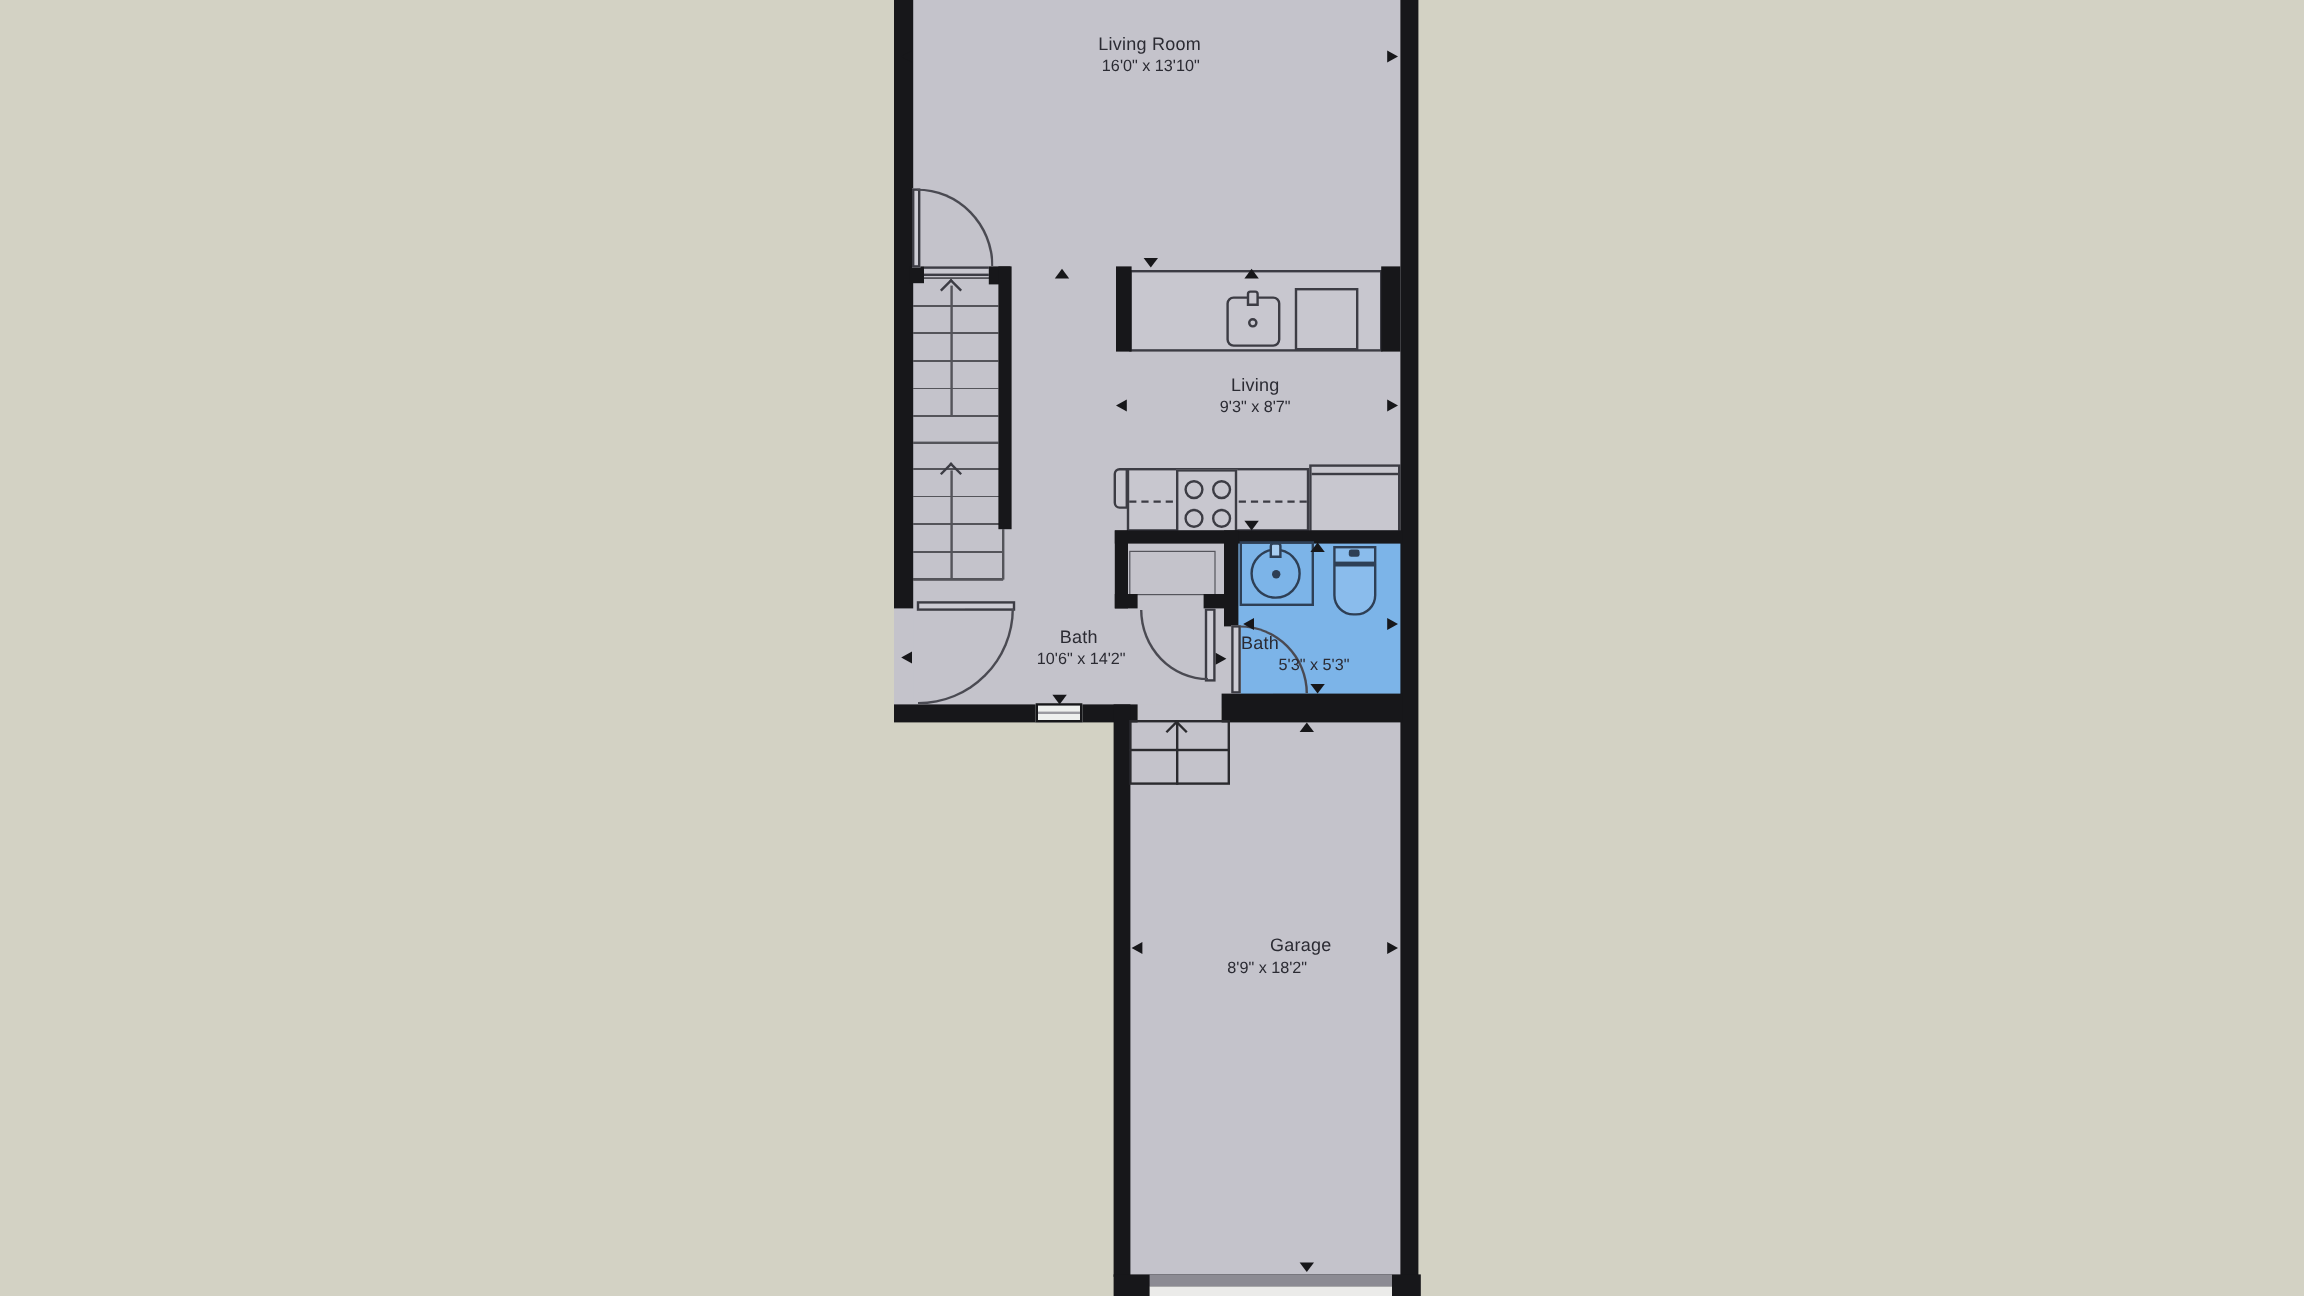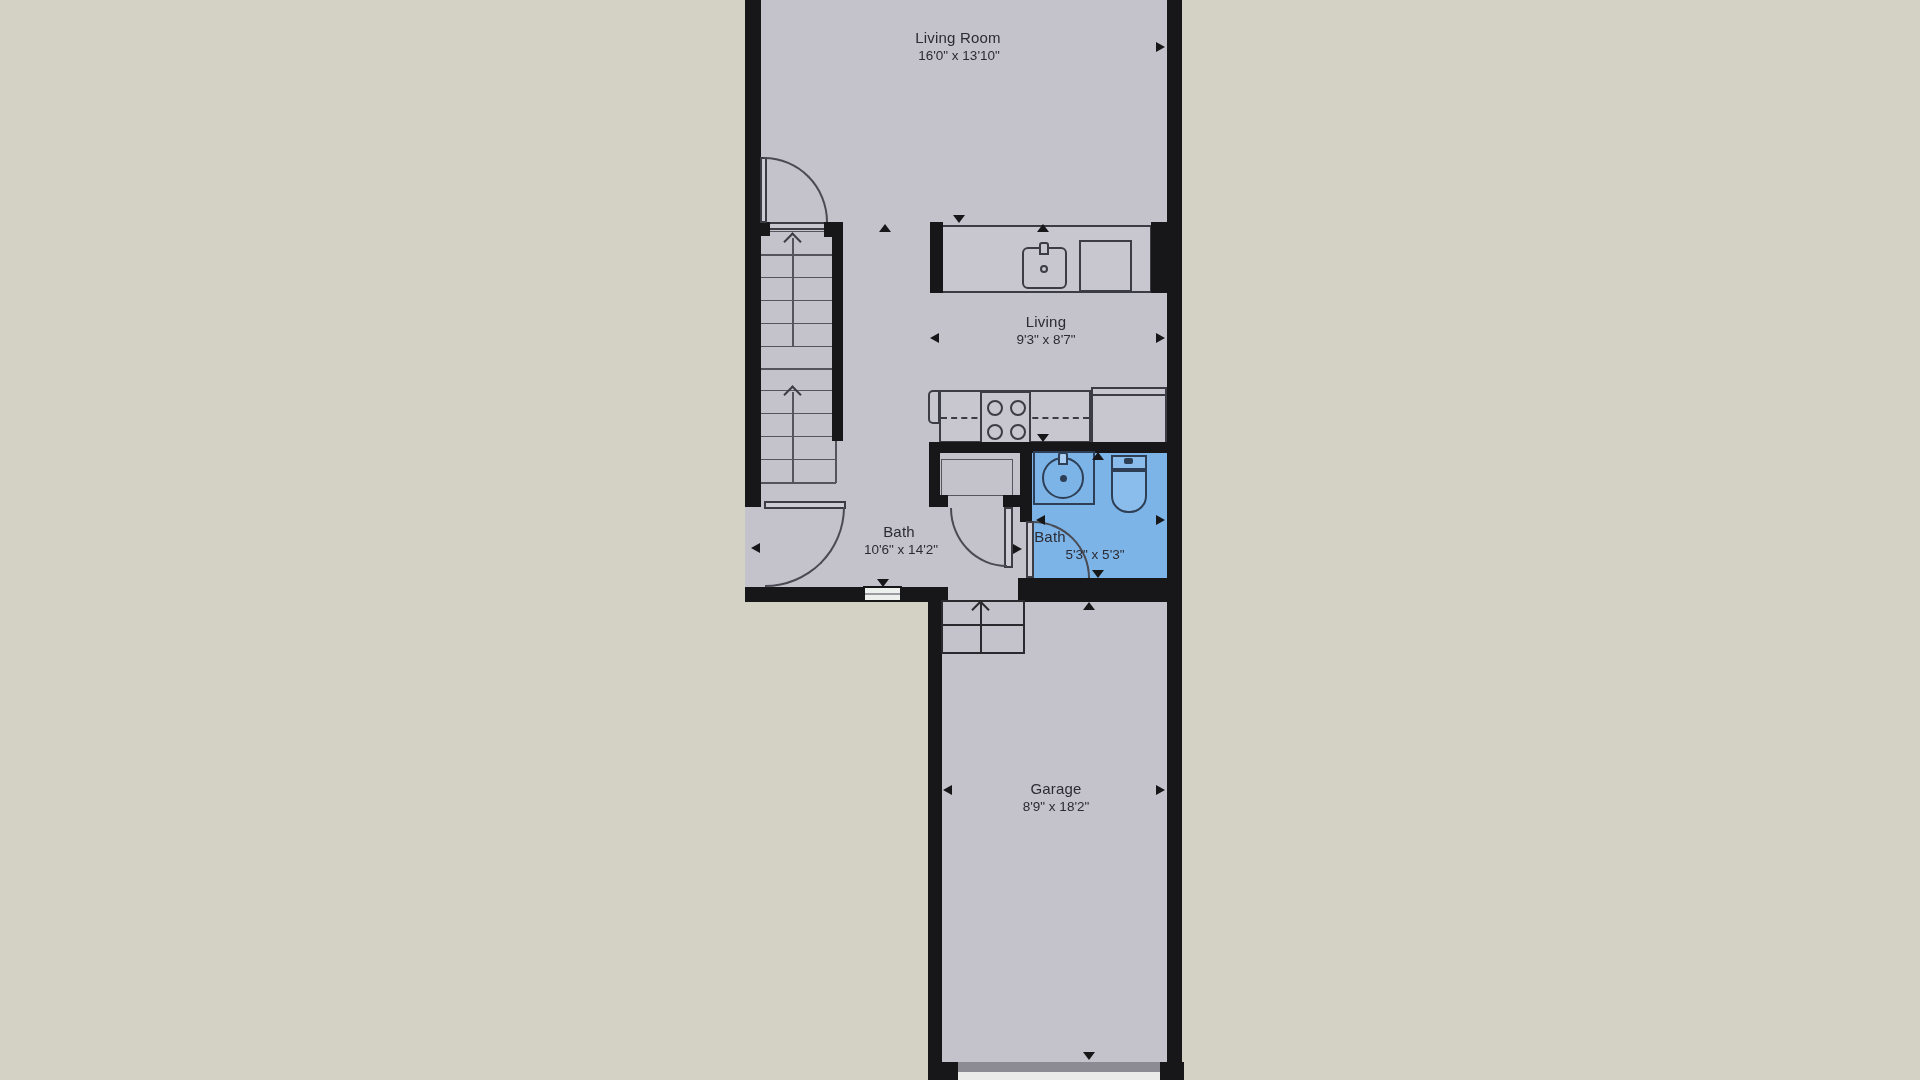--- a/index.html
+++ b/index.html
@@ -153,16 +153,16 @@
 
   <div class="lbl name" style="left:1046px;top:321px;">Living</div>
   <div class="lbl dims" style="left:1046px;top:339px;">9'3" x 8'7"</div>
 
   <div class="lbl name" style="left:899px;top:531px;">Bath</div>
   <div class="lbl dims" style="left:901px;top:549px;">10'6" x 14'2"</div>
 
   <div class="lbl name" style="left:1050px;top:536px;text-align:right;">Bath</div>
   <div class="lbl dims" style="left:1095px;top:554px;">5'3" x 5'3"</div>
 
-  <div class="lbl name" style="left:1056px;top:788px;">Garage</div>
+  <div class="lbl name" style="left:1084px;top:788px;">Garage</div>
   <div class="lbl dims" style="left:1056px;top:806px;">8'9" x 18'2"</div>
 
 </div>
 
 </body></html>

